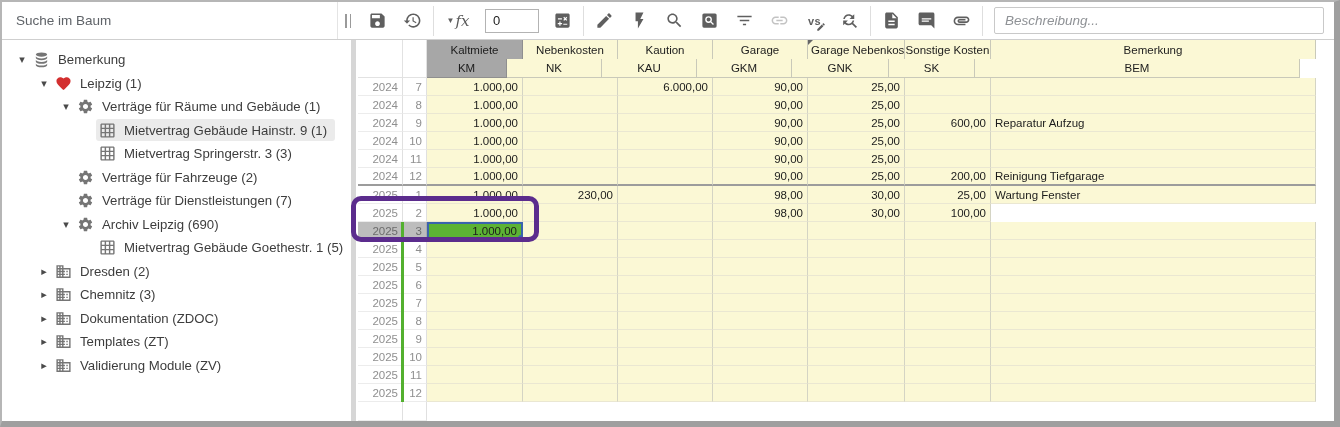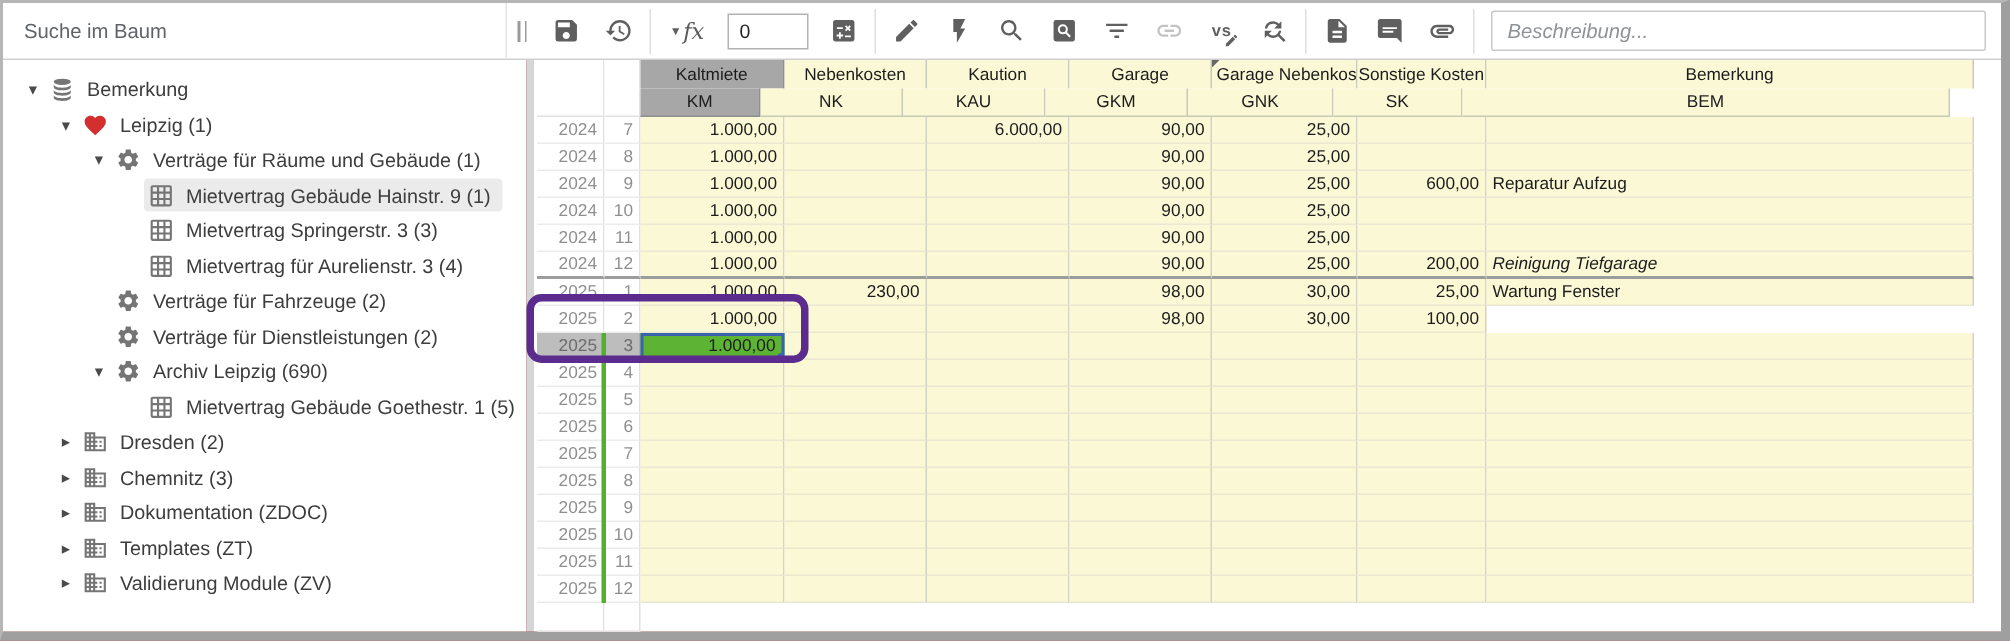--- a/index.html
+++ b/index.html
@@ -247,51 +247,40 @@
           <span class="arrow"></span>
           <span class="tree-inner">
             <span class="tree-icon">
               <svg viewBox="0 0 24 24" fill="#757575">
                 <path d="M20 2H4c-1.1 0-2 .9-2 2v16c0 1.1.9 2 2 2h16c1.1 0 2-.9 2-2V4c0-1.1-.9-2-2-2zM8 20H4v-4h4v4zm0-6H4v-4h4v4zm0-6H4V4h4v4zm6 12h-4v-4h4v4zm0-6h-4v-4h4v4zm0-6h-4V4h4v4zm6 12h-4v-4h4v4zm0-6h-4v-4h4v4zm0-6h-4V4h4v4z"></path>
               </svg>
             </span>
             <span class="tree-label">Mietvertrag Springerstr. 3 (3)</span>
           </span>
         </div>
-        <div class="tree-row" style="padding-left: 78px;">
-          <span class="arrow"></span>
-          <span class="tree-inner">
-            <span class="tree-icon">
-              <svg viewBox="0 0 24 24" fill="#757575">
-                <path d="M20 2H4c-1.1 0-2 .9-2 2v16c0 1.1.9 2 2 2h16c1.1 0 2-.9 2-2V4c0-1.1-.9-2-2-2zM8 20H4v-4h4v4zm0-6H4v-4h4v4zm0-6H4V4h4v4zm6 12h-4v-4h4v4zm0-6h-4v-4h4v4zm0-6h-4V4h4v4zm6 12h-4v-4h4v4zm0-6h-4v-4h4v4zm0-6h-4V4h4v4z"></path>
-              </svg>
-            </span>
-            <span class="tree-label">Mietvertrag für Aurelienstr. 3 (4)</span>
-          </span>
-        </div>
         <div class="tree-row" style="padding-left: 56px;">
           <span class="arrow"></span>
           <span class="tree-inner">
             <span class="tree-icon">
               <svg viewBox="0 0 24 24" fill="#757575">
                 <path d="M19.14 12.94c.04-.3.06-.61.06-.94 0-.32-.02-.64-.07-.94l2.03-1.58c.18-.14.23-.41.12-.61l-1.92-3.32c-.12-.22-.37-.29-.59-.22l-2.39.96c-.5-.38-1.03-.7-1.62-.94l-.36-2.54c-.04-.24-.24-.41-.48-.41h-3.84c-.24 0-.43.17-.47.41l-.36 2.54c-.59.24-1.13.57-1.62.94l-2.39-.96c-.22-.08-.47 0-.59.22L2.74 8.87c-.12.21-.08.47.12.61l2.03 1.58c-.05.3-.09.63-.09.94s.02.64.07.94l-2.03 1.58c-.18.14-.23.41-.12.61l1.92 3.32c.12.22.37.29.59.22l2.39-.96c.5.38 1.03.7 1.62.94l.36 2.54c.05.24.24.41.48.41h3.84c.24 0 .44-.17.47-.41l.36-2.54c.59-.24 1.13-.56 1.62-.94l2.39.96c.22.08.47 0 .59-.22l1.92-3.32c.12-.22.07-.47-.12-.61l-2.01-1.58zM12 15.6c-1.98 0-3.6-1.62-3.6-3.6s1.62-3.6 3.6-3.6 3.6 1.62 3.6 3.6-1.62 3.6-3.6 3.6z"></path>
               </svg>
             </span>
             <span class="tree-label">Verträge für Fahrzeuge (2)</span>
           </span>
         </div>
         <div class="tree-row" style="padding-left: 56px;">
           <span class="arrow"></span>
           <span class="tree-inner">
             <span class="tree-icon">
               <svg viewBox="0 0 24 24" fill="#757575">
                 <path d="M19.14 12.94c.04-.3.06-.61.06-.94 0-.32-.02-.64-.07-.94l2.03-1.58c.18-.14.23-.41.12-.61l-1.92-3.32c-.12-.22-.37-.29-.59-.22l-2.39.96c-.5-.38-1.03-.7-1.62-.94l-.36-2.54c-.04-.24-.24-.41-.48-.41h-3.84c-.24 0-.43.17-.47.41l-.36 2.54c-.59.24-1.13.57-1.62.94l-2.39-.96c-.22-.08-.47 0-.59.22L2.74 8.87c-.12.21-.08.47.12.61l2.03 1.58c-.05.3-.09.63-.09.94s.02.64.07.94l-2.03 1.58c-.18.14-.23.41-.12.61l1.92 3.32c.12.22.37.29.59.22l2.39-.96c.5.38 1.03.7 1.62.94l.36 2.54c.05.24.24.41.48.41h3.84c.24 0 .44-.17.47-.41l.36-2.54c.59-.24 1.13-.56 1.62-.94l2.39.96c.22.08.47 0 .59-.22l1.92-3.32c.12-.22.07-.47-.12-.61l-2.01-1.58zM12 15.6c-1.98 0-3.6-1.62-3.6-3.6s1.62-3.6 3.6-3.6 3.6 1.62 3.6 3.6-1.62 3.6-3.6 3.6z"></path>
               </svg>
             </span>
-            <span class="tree-label">Verträge für Dienstleistungen (2)</span>
+            <span class="tree-label">Verträge für Dienstleistungen (7)</span>
           </span>
         </div>
         <div class="tree-row" style="padding-left: 56px;">
           <span class="arrow">▾</span>
           <span class="tree-inner">
             <span class="tree-icon">
               <svg viewBox="0 0 24 24" fill="#757575">
                 <path d="M19.14 12.94c.04-.3.06-.61.06-.94 0-.32-.02-.64-.07-.94l2.03-1.58c.18-.14.23-.41.12-.61l-1.92-3.32c-.12-.22-.37-.29-.59-.22l-2.39.96c-.5-.38-1.03-.7-1.62-.94l-.36-2.54c-.04-.24-.24-.41-.48-.41h-3.84c-.24 0-.43.17-.47.41l-.36 2.54c-.59.24-1.13.57-1.62.94l-2.39-.96c-.22-.08-.47 0-.59.22L2.74 8.87c-.12.21-.08.47.12.61l2.03 1.58c-.05.3-.09.63-.09.94s.02.64.07.94l-2.03 1.58c-.18.14-.23.41-.12.61l1.92 3.32c.12.22.37.29.59.22l2.39-.96c.5.38 1.03.7 1.62.94l.36 2.54c.05.24.24.41.48.41h3.84c.24 0 .44-.17.47-.41l.36-2.54c.59-.24 1.13-.56 1.62-.94l2.39.96c.22.08.47 0 .59-.22l1.92-3.32c.12-.22.07-.47-.12-.61l-2.01-1.58zM12 15.6c-1.98 0-3.6-1.62-3.6-3.6s1.62-3.6 3.6-3.6 3.6 1.62 3.6 3.6-1.62 3.6-3.6 3.6z"></path>
               </svg>
             </span>
@@ -447,21 +436,21 @@
         </div>
         <div class="data-row yearend">
           <div class="rowhdr-cell" style="width: 45px;">2024</div>
           <div class="rowhdr-cell" style="width: 24px;">12</div>
           <div class="cell num" style="width: 96px;">1.000,00</div>
           <div class="cell num" style="width: 95px;"></div>
           <div class="cell num" style="width: 95px;"></div>
           <div class="cell num" style="width: 95px;">90,00</div>
           <div class="cell num" style="width: 97px;">25,00</div>
           <div class="cell num" style="width: 86px;">200,00</div>
-          <div class="cell txt" style="width: 325px; font-style: italic;">Reinigung Tiefgarage</div>
+          <div class="cell txt" style="width: 325px;">Reinigung Tiefgarage</div>
         </div>
         <div class="data-row">
           <div class="rowhdr-cell" style="width: 45px;">2025</div>
           <div class="rowhdr-cell" style="width: 24px;">1</div>
           <div class="cell num" style="width: 96px;">1.000,00</div>
           <div class="cell num" style="width: 95px;">230,00</div>
           <div class="cell num" style="width: 95px;"></div>
           <div class="cell num" style="width: 95px;">98,00</div>
           <div class="cell num" style="width: 97px;">30,00</div>
           <div class="cell num" style="width: 86px;">25,00</div>

